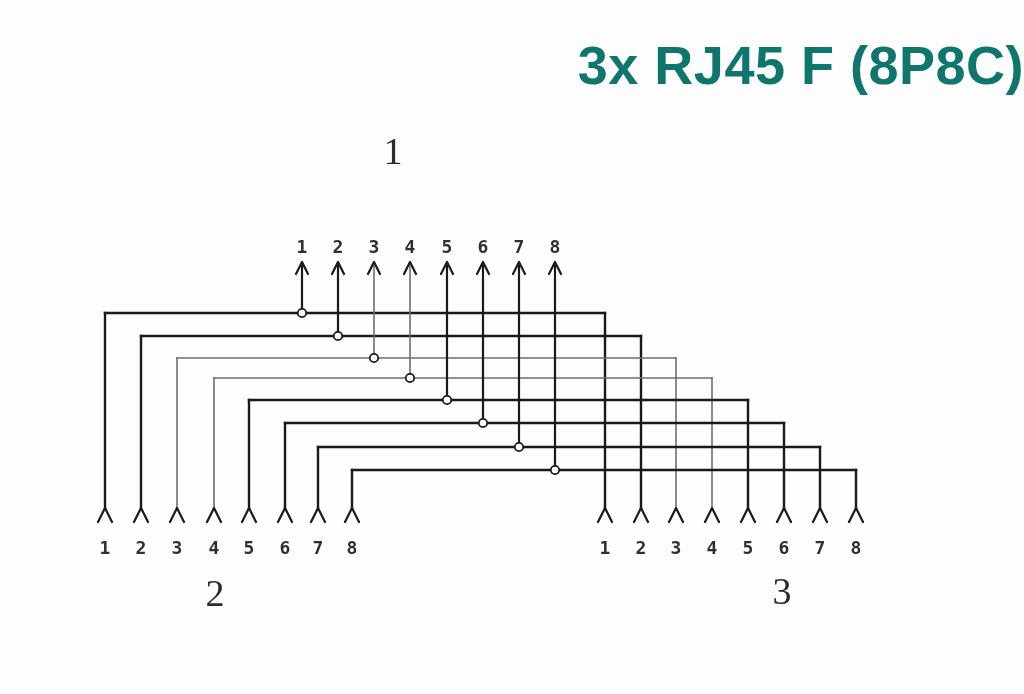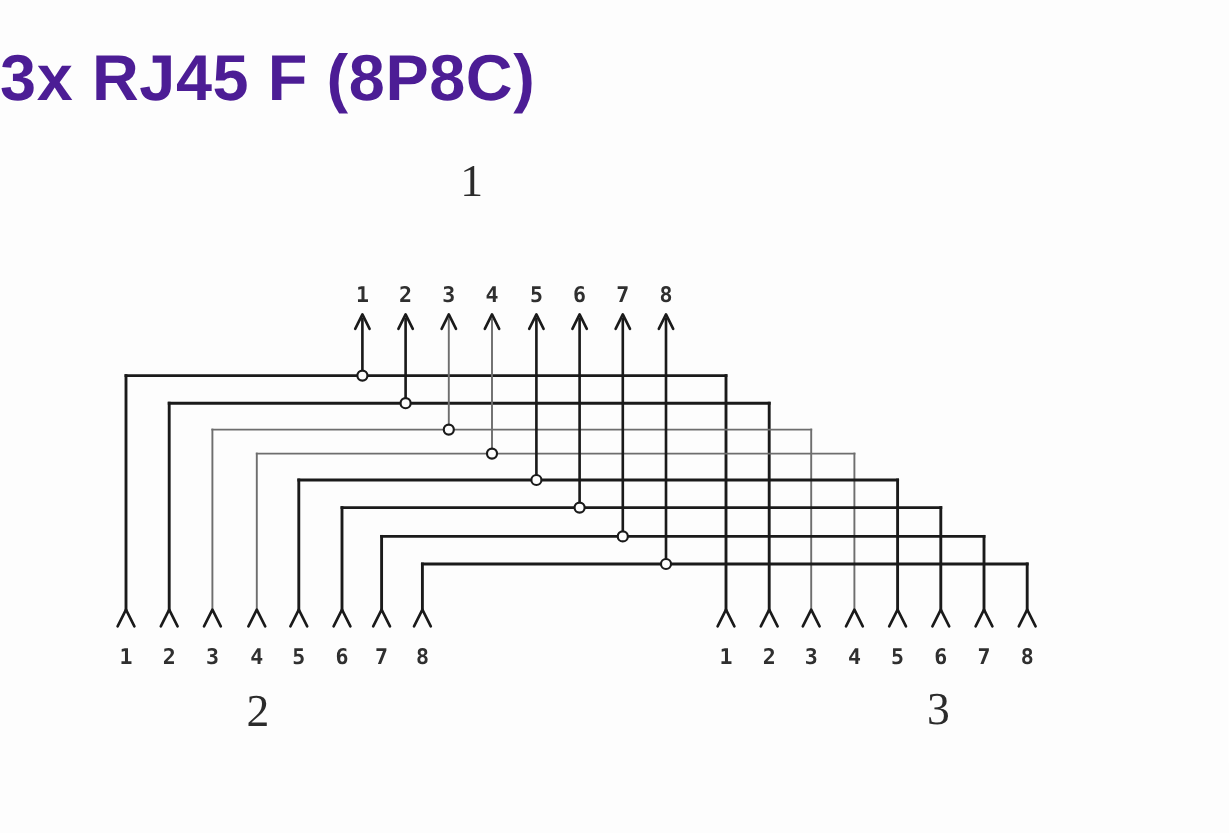--- a/index.html
+++ b/index.html
@@ -15,24 +15,24 @@
     width: 1024px;
     height: 694px;
     background: #fdfdfd;
     overflow: hidden;
   }
   #title {
     position: absolute;
     left: 0;
     top: 34px;
     width: 1024px;
-    text-align: left;
+    text-align: right;
     font-size: 54px;
     font-weight: 700;
-    color: #4c1d95;
+    color: #0f766e;
     letter-spacing: 0.5px;
   }
   .conn-name {
     position: absolute;
     font-size: 38px;
     color: #2b2b2b;
     font-family: "Liberation Serif", serif;
     text-align: center;
     width: 60px;
   }

